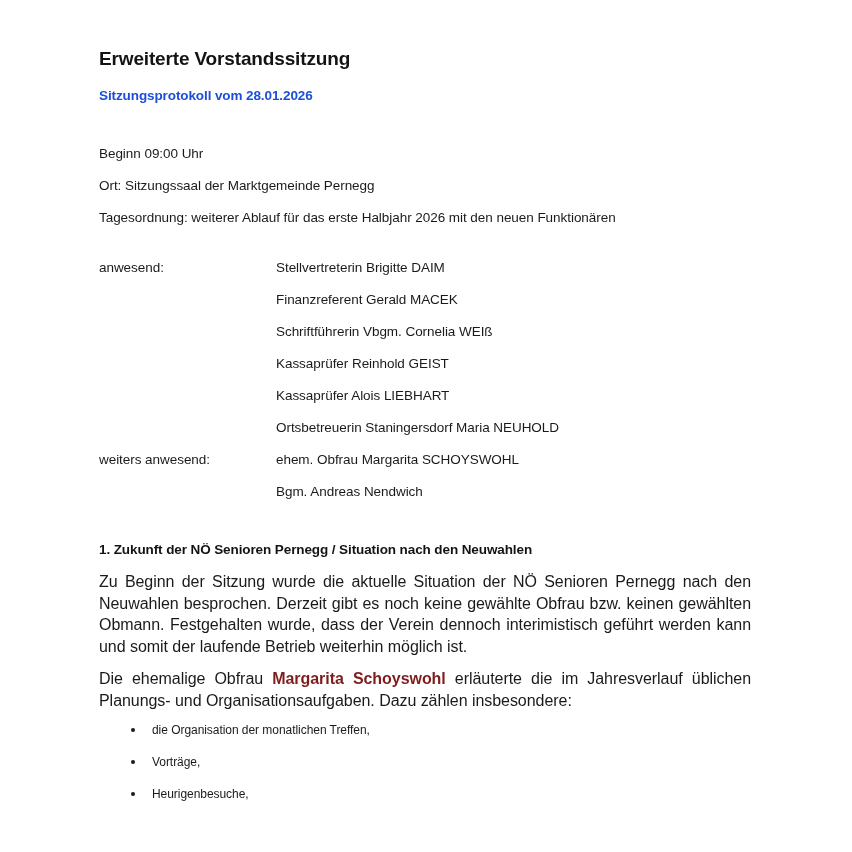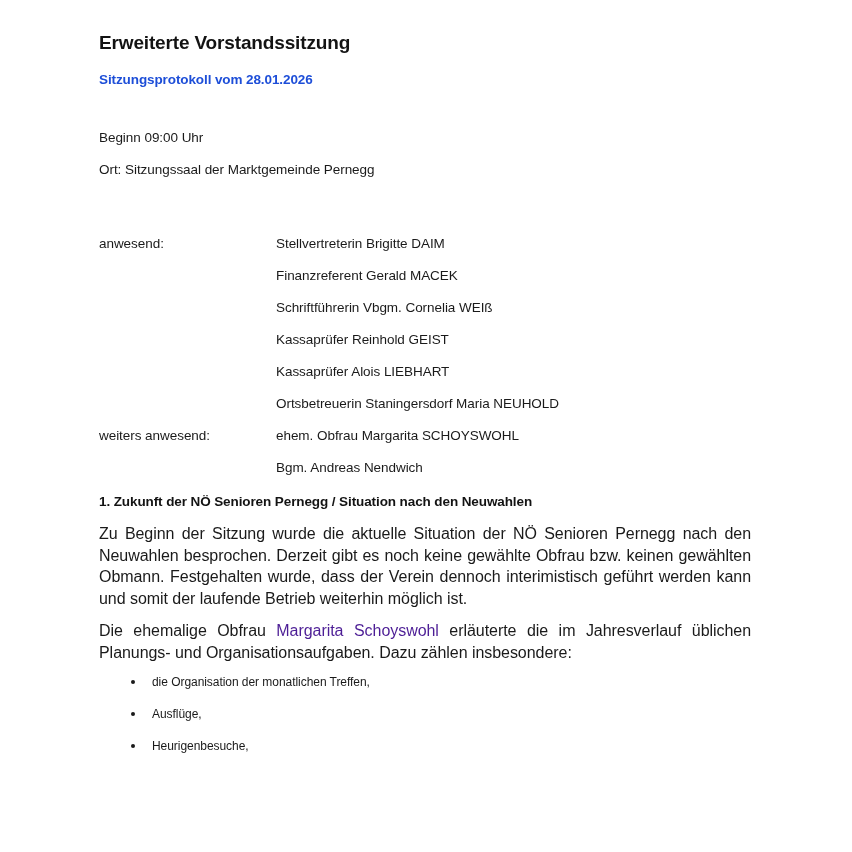--- a/index.html
+++ b/index.html
@@ -14,21 +14,21 @@
     color: #1a1a1a;
     overflow: hidden;
   }
 
   .page {
     position: relative;
     width: 852px;
     height: 852px;
     background: #ffffff;
     box-sizing: border-box;
-    padding: 26px 101px 0 99px;
+    padding: 42px 101px 0 99px;
   }
 
   .doc-title {
     font-size: 19px;
     font-weight: bold;
     letter-spacing: -0.15px;
     margin: 0;
     padding-top: 4px;
     line-height: 26px;
     color: #131313;
@@ -69,21 +69,20 @@
     font-size: 13.5px;
     line-height: 20px;
     color: #1a1a1a;
     letter-spacing: -0.05px;
   }
   .attendee-name {
     font-size: 13.5px;
     line-height: 20px;
     color: #1a1a1a;
     letter-spacing: -0.05px;
-    margin-top: 24px;
   }
 
   .section-heading {
     font-size: 13.5px;
     font-weight: bold;
     margin: 0;
     padding-top: 26px;
     line-height: 20px;
     color: #131313;
     letter-spacing: -0.1px;
@@ -93,22 +92,22 @@
     font-size: 16px;
     line-height: 21.5px;
     text-align: justify;
     margin: 0;
     padding-top: 11px;
     color: #1a1a1a;
     letter-spacing: -0.05px;
     width: 652px;
   }
   .body-par b {
-    font-weight: normal;
-    color: #4c1d95;
+    font-weight: bold;
+    color: #7f1d1d;
   }
 
   .bullet-list {
     margin: 0;
     padding: 9px 0 0 0;
     list-style: none;
   }
   .bullet-item {
     position: relative;
     font-size: 12px;
@@ -133,20 +132,21 @@
 
 <div class="page">
 
   <h1 class="doc-title">Erweiterte Vorstandssitzung</h1>
 
   <h2 class="doc-subtitle">Sitzungsprotokoll vom 28.01.2026</h2>
 
   <div class="intro-block">
     <p class="intro-line">Beginn 09:00 Uhr</p>
     <p class="intro-line">Ort: Sitzungssaal der Marktgemeinde Pernegg</p>
+    <p class="intro-line">Tagesordnung: weiterer Ablauf für das erste Halbjahr 2026 mit den neuen Funktionären</p>
   </div>
 
   <div class="attendees">
     <div class="attendee-row">
       <span class="attendee-label">anwesend:</span>
       <span class="attendee-name">Stellvertreterin Brigitte DAIM</span>
     </div>
     <div class="attendee-row">
       <span class="attendee-label"></span>
       <span class="attendee-name">Finanzreferent Gerald MACEK</span>
@@ -178,17 +178,17 @@
   </div>
 
   <h3 class="section-heading">1. Zukunft der NÖ Senioren Pernegg / Situation nach den Neuwahlen</h3>
 
   <p class="body-par">Zu Beginn der Sitzung wurde die aktuelle Situation der NÖ Senioren Pernegg nach den Neuwahlen besprochen. Derzeit gibt es noch keine gewählte Obfrau bzw. keinen gewählten Obmann. Festgehalten wurde, dass der Verein dennoch interimistisch geführt werden kann und somit der laufende Betrieb weiterhin möglich ist.</p>
 
   <p class="body-par"><span>Die ehemalige Obfrau </span><b>Margarita Schoyswohl</b><span> erläuterte die im Jahresverlauf üblichen Planungs- und Organisationsaufgaben. Dazu zählen insbesondere:</span></p>
 
   <ul class="bullet-list">
     <li class="bullet-item"><span class="dot"></span><span>die Organisation der monatlichen Treffen,</span></li>
-    <li class="bullet-item"><span class="dot"></span><span>Ausflüge,</span></li>
+    <li class="bullet-item"><span class="dot"></span><span>Vorträge,</span></li>
     <li class="bullet-item"><span class="dot"></span><span>Heurigenbesuche,</span></li>
   </ul>
 
 </div>
 
 </body></html>

